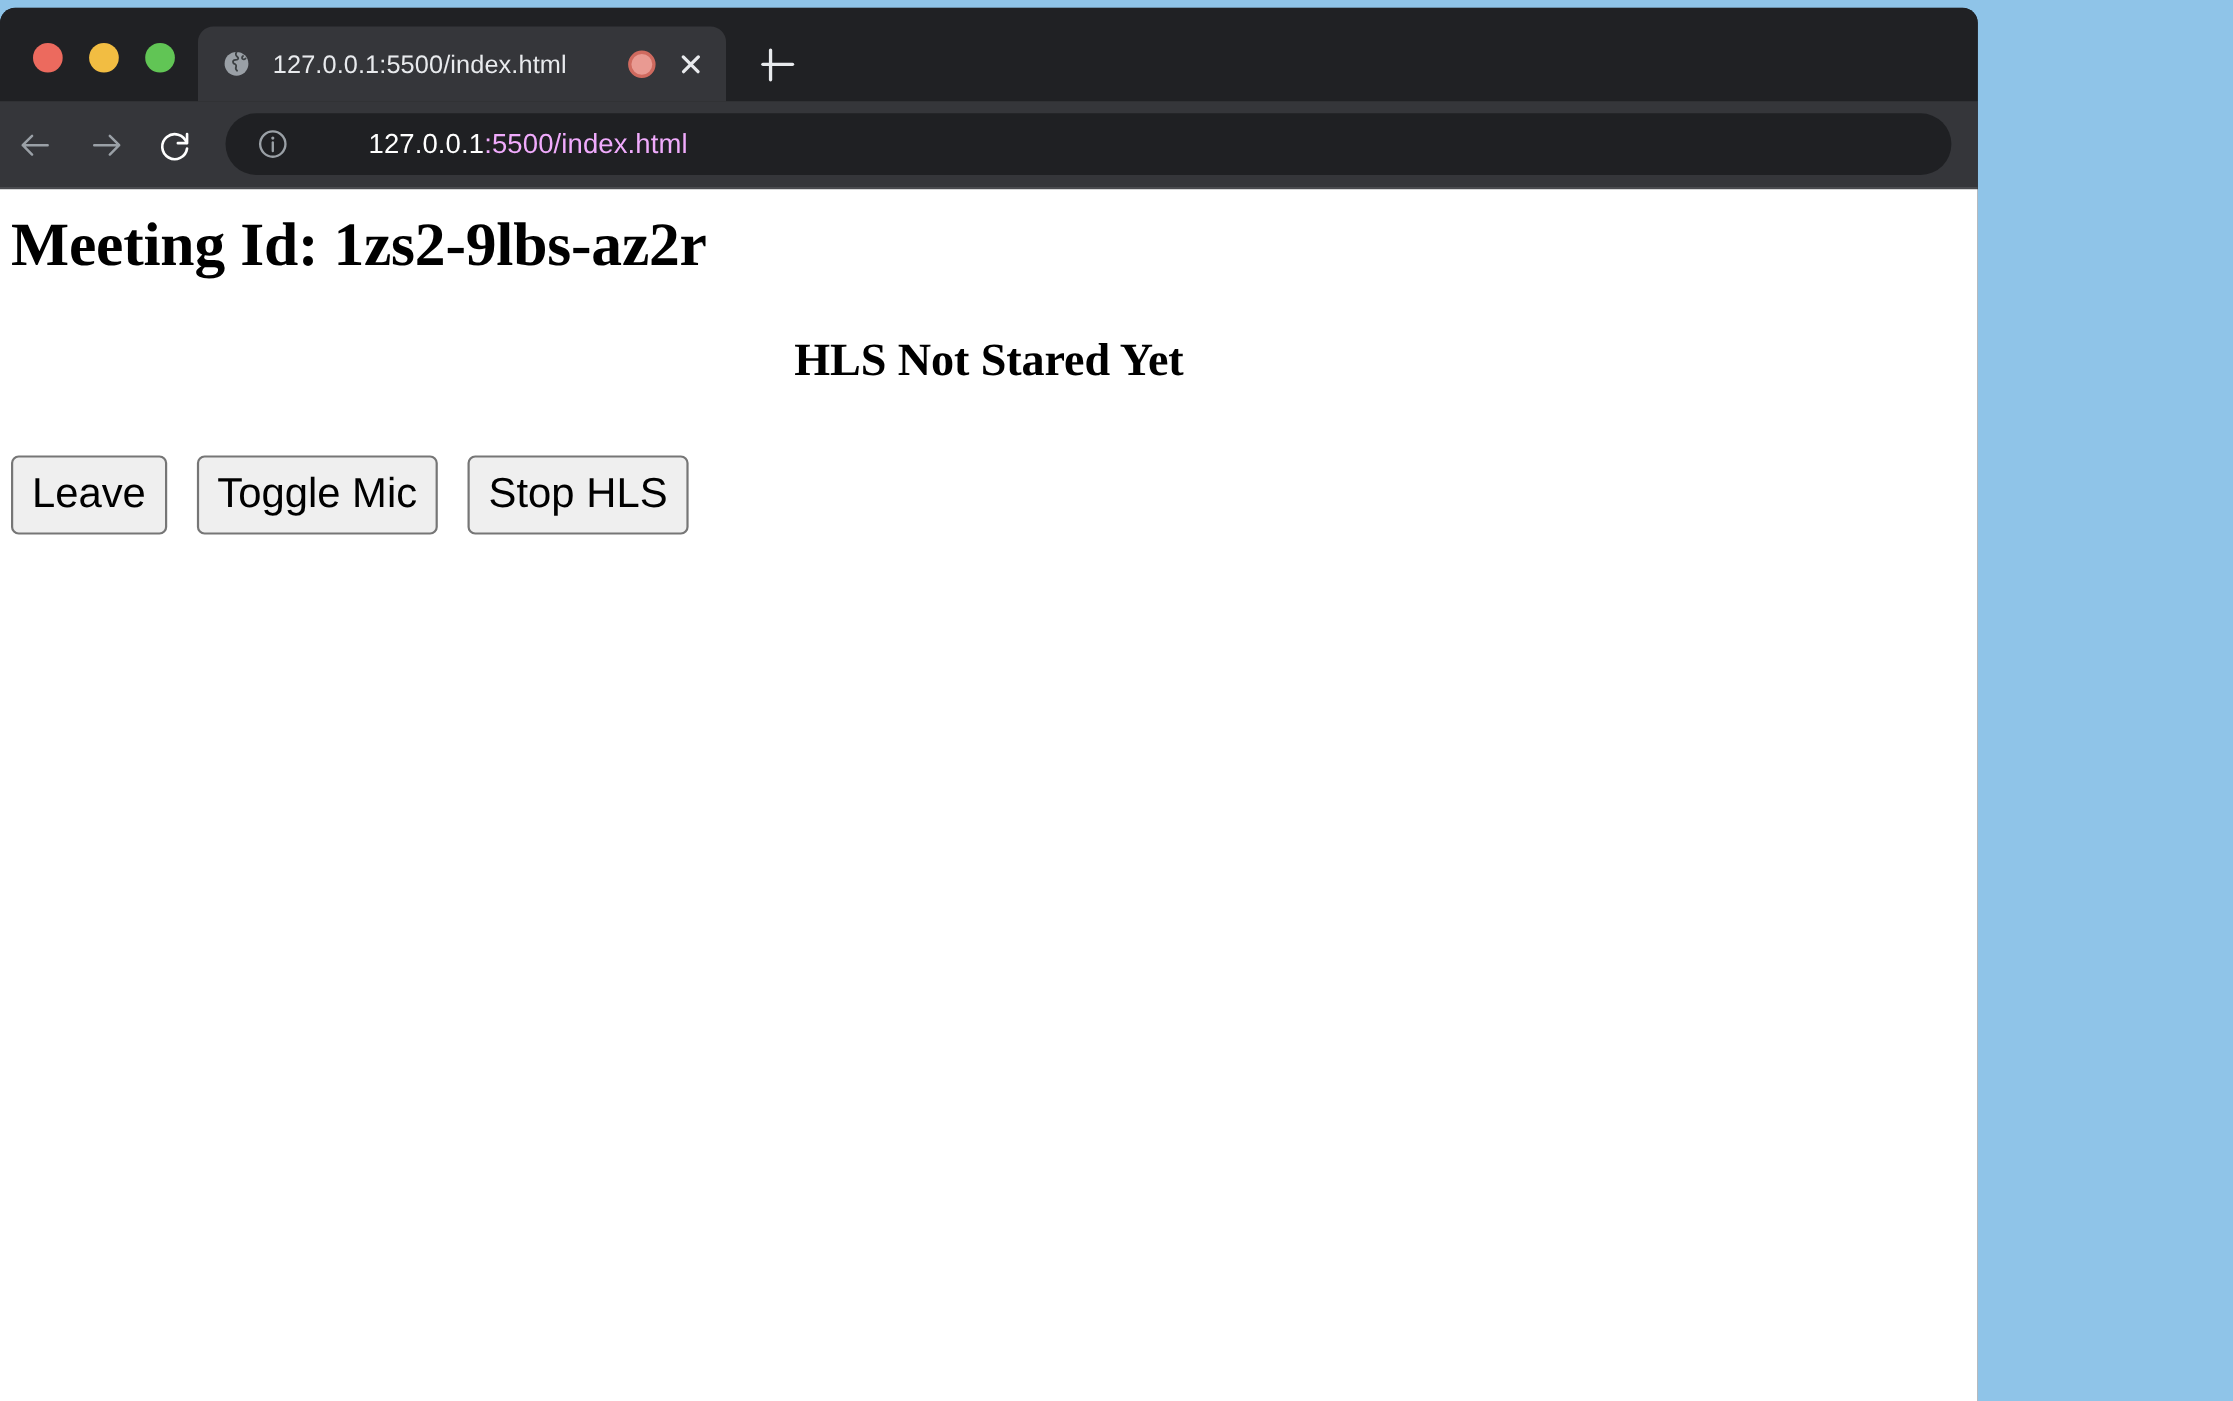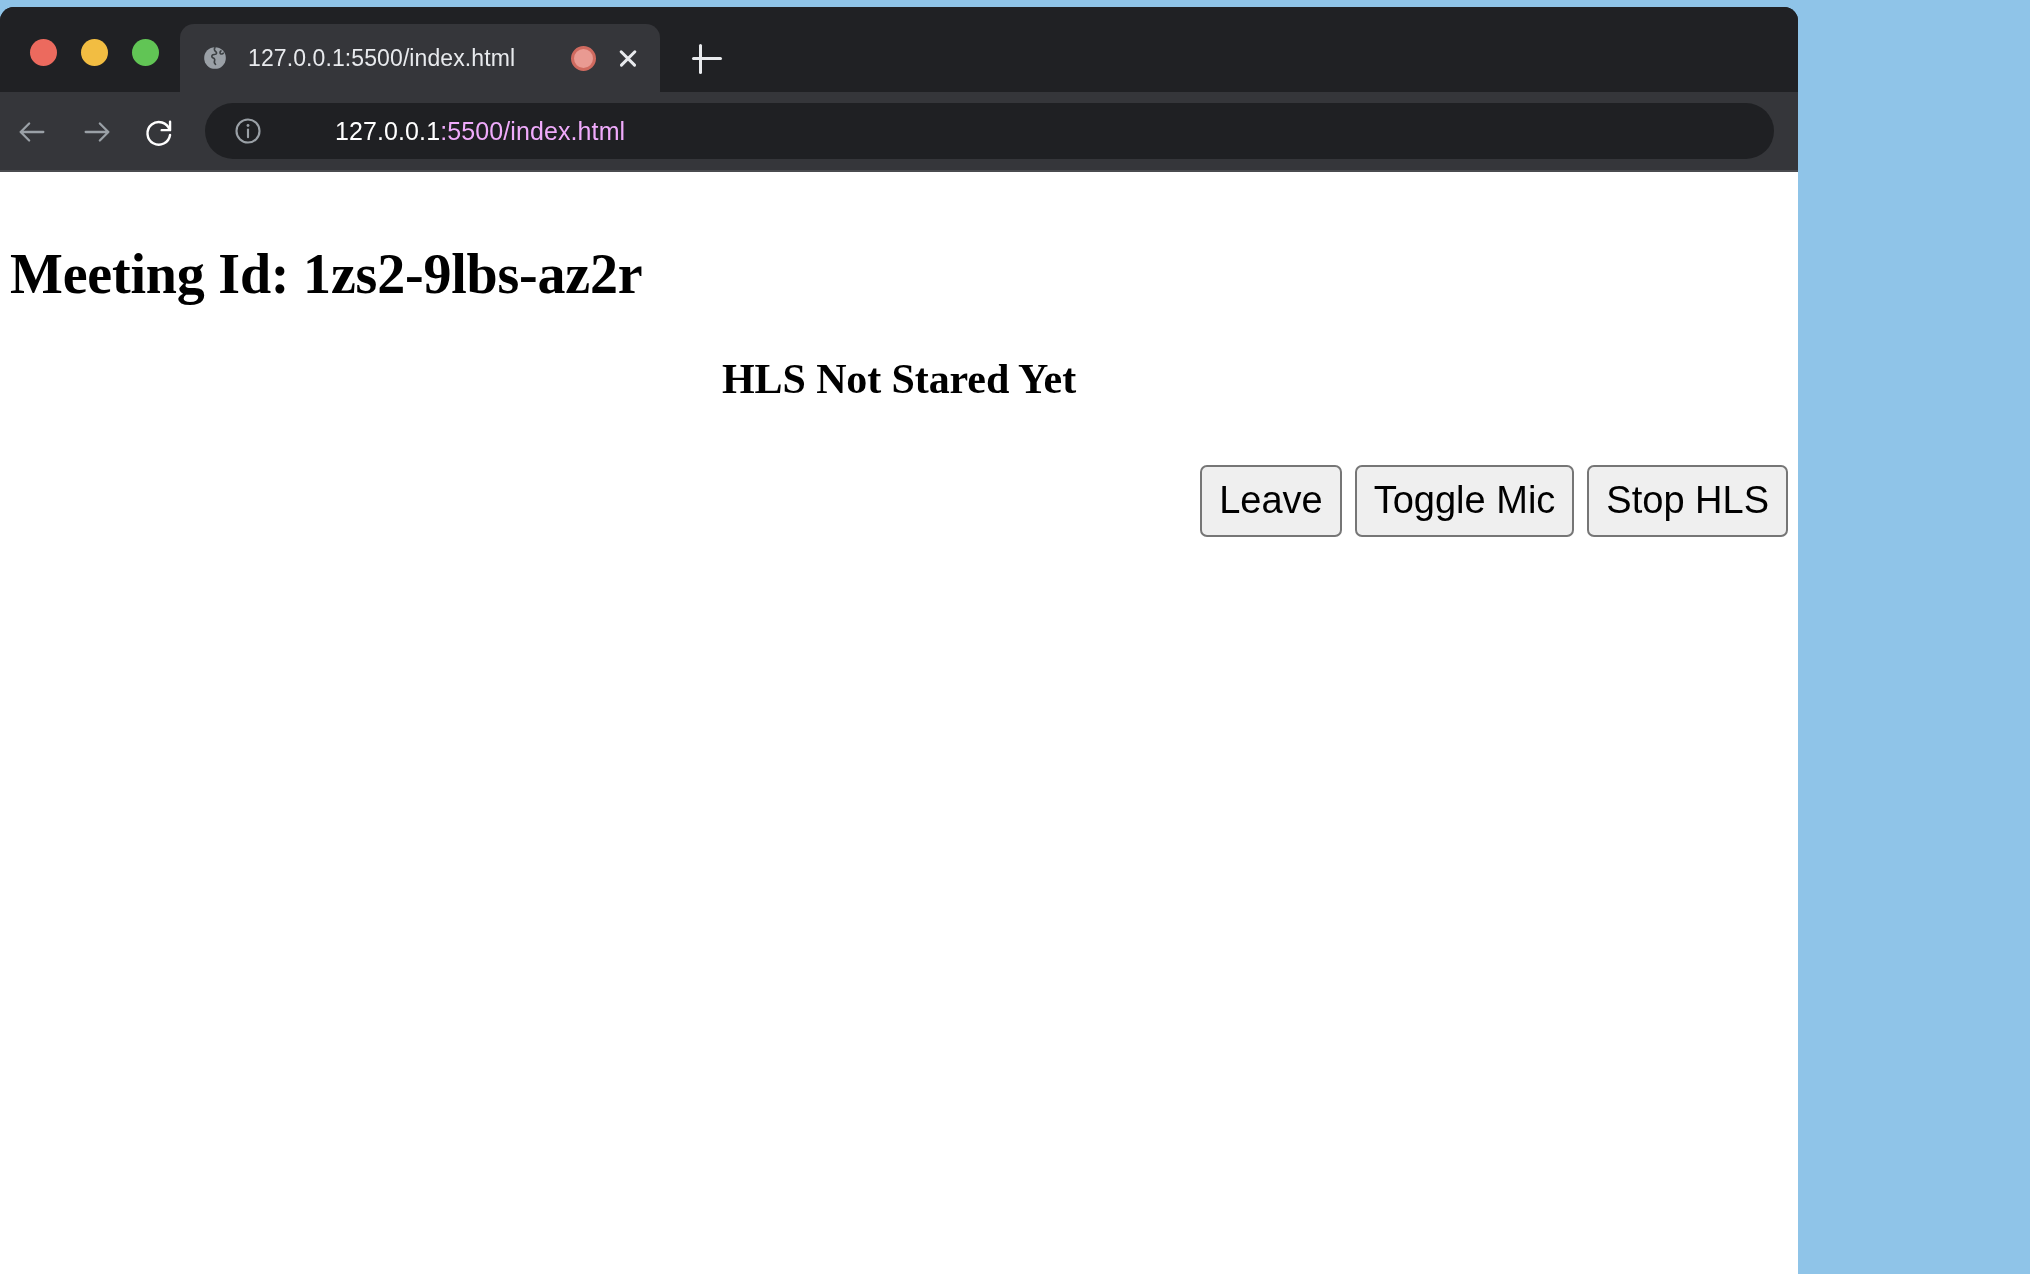--- a/index.html
+++ b/index.html
@@ -199,36 +199,35 @@
   h1.page-heading,
   h2.page-heading {
     font-family: "Liberation Serif", serif;
     font-weight: bold;
     color: #000000;
     margin: 0;
   }
   h1.page-heading {
     font-size: 56px;
     line-height: 1.12;
-    padding-top: 71px;
+    padding-top: 20px;
     letter-spacing: -0.2px;
   }
   h2.page-heading {
     font-size: 42px;
     line-height: 1.12;
     padding-top: 50px;
     letter-spacing: -0.1px;
     text-align: center;
   }
   .button-row {
     padding-top: 62px;
     display: flex;
     align-items: flex-start;
-    gap: 13px;
-    justify-content: flex-end;
+    gap: 27px;
   }
   .native-button {
     font-family: "Liberation Sans", sans-serif;
     font-size: 38px;
     line-height: 1;
     color: #000000;
     background: #efefef;
     border: 2px solid #767676;
     border-radius: 7px;
     padding: 14px 17px 16px 17px;

